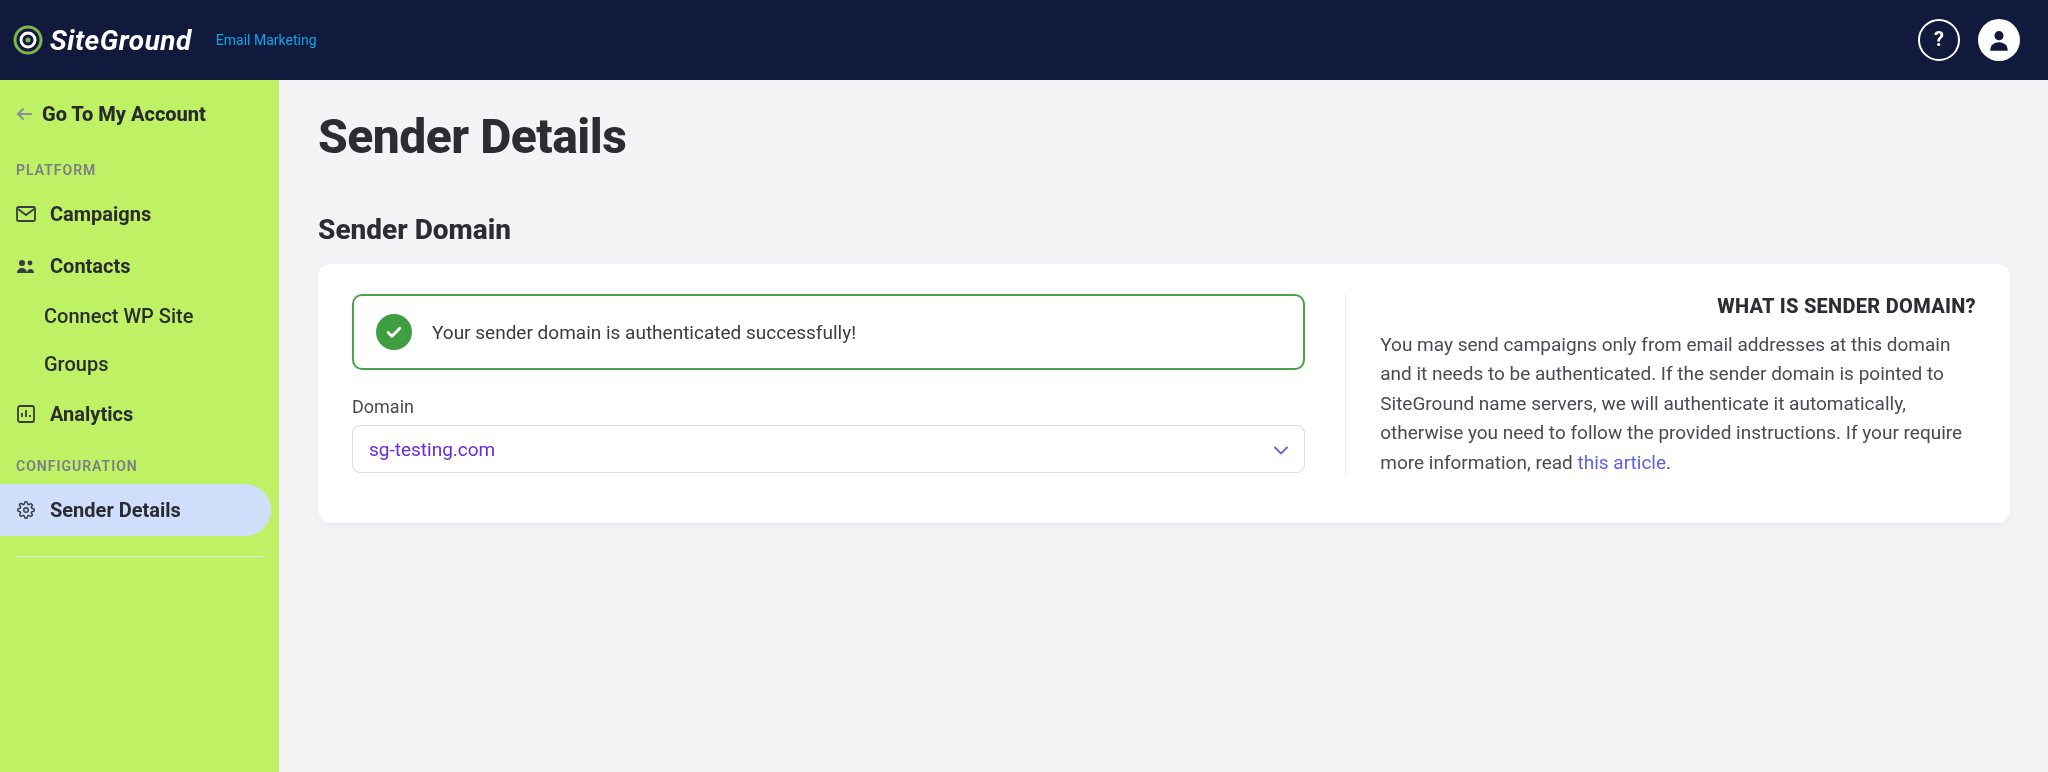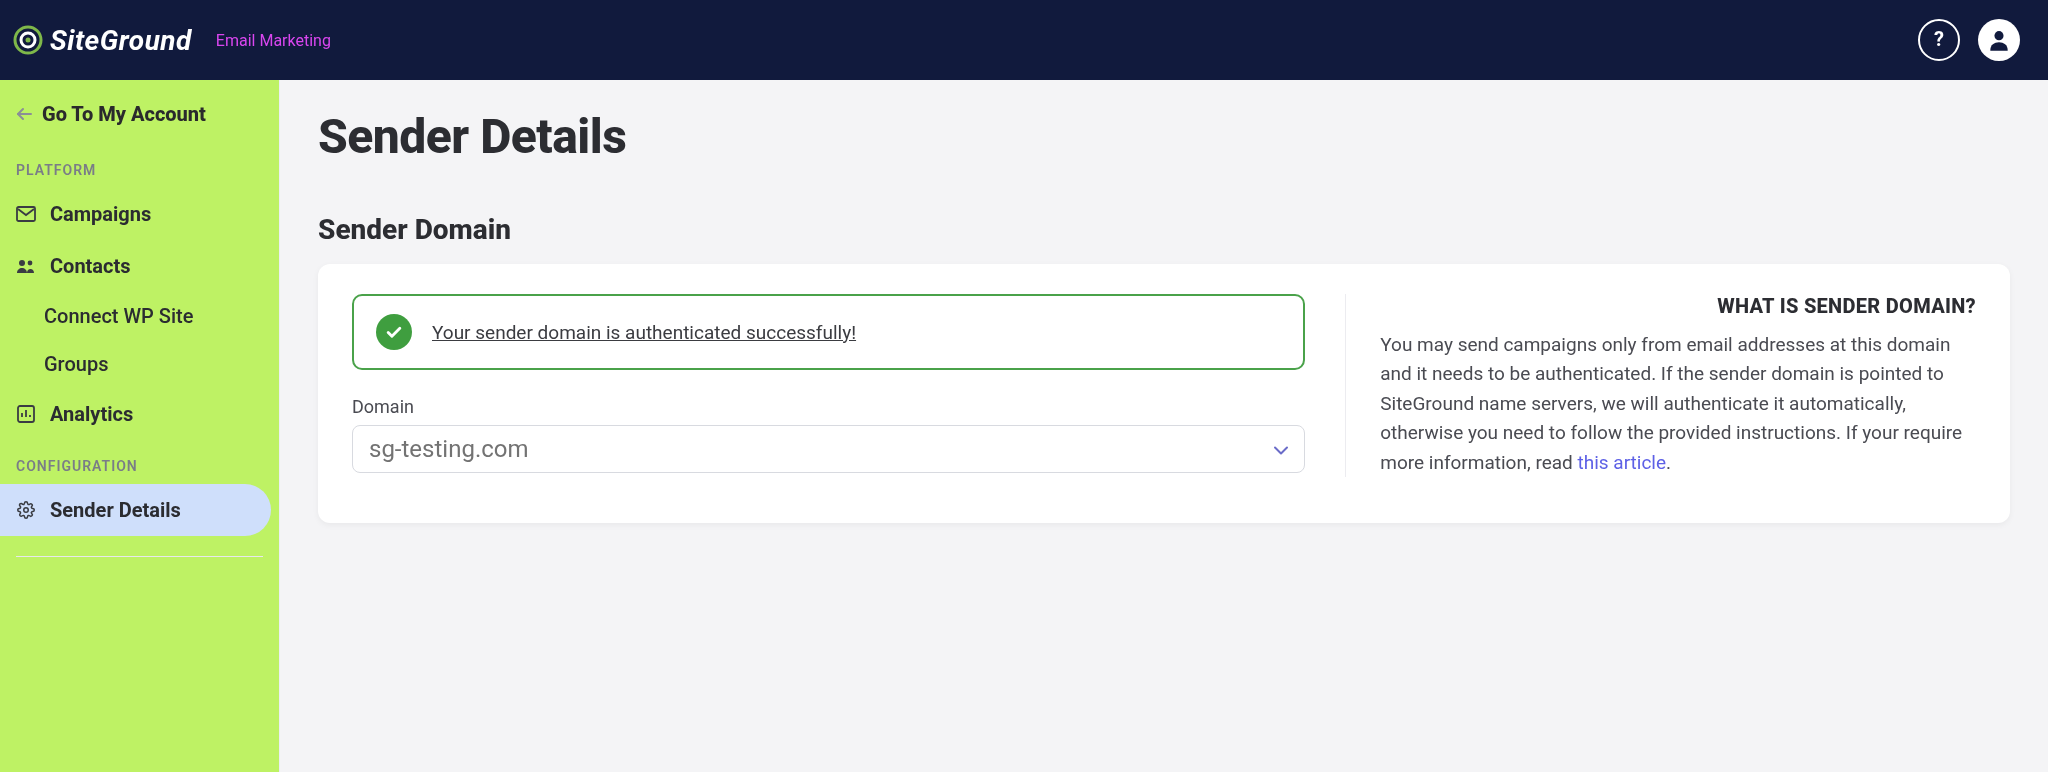--- a/index.html
+++ b/index.html
@@ -30,22 +30,22 @@
   }
   .brand-name {
     font-size: 28px;
     font-weight: 700;
     letter-spacing: .5px;
     font-style: italic;
     color: #fff;
   }
   .brand-sub {
     margin-left: 24px;
-    font-size: 16px;
-    color: #d946ef;
+    font-size: 14px;
+    color: #0ea5e9;
   }
   .topbar-spacer { flex: 1; }
   .topbar-icons { display:flex; align-items:center; gap:18px; }
   .icon-circle {
     width: 42px; height: 42px;
     border: 2px solid #fff;
     border-radius: 50%;
     display:flex; align-items:center; justify-content:center;
   }
   .icon-circle.solid { background:#fff; border:none; }
@@ -144,41 +144,40 @@
   }
   .check-badge {
     width:36px; height:36px; border-radius:50%;
     background:#3f9e3f;
     display:flex; align-items:center; justify-content:center;
     flex-shrink:0;
   }
   .alert-success-text {
     font-size: 19px;
     color: #3b3c41;
-    text-decoration: underline;
   }
 
   .field-label {
     font-size: 18px;
     color: #4a4b52;
     margin-bottom: 8px;
     display:block;
   }
   .select-wrap {
     position: relative;
   }
   .select-input {
     width:100%;
     height: 48px;
     border: 1px solid #d8dae0;
     border-radius: 8px;
     background: #fff;
     padding: 0 44px 0 16px;
-    font-size: 24px;
-    color: #737373;
+    font-size: 19px;
+    color: #6d28d9;
     display:flex; align-items:center;
     cursor:pointer;
   }
   .select-chevron {
     position:absolute; right:16px; top:50%; transform:translateY(-50%);
     color:#6a6cc8;
   }
 
   .side-heading {
     font-size: 20px;

